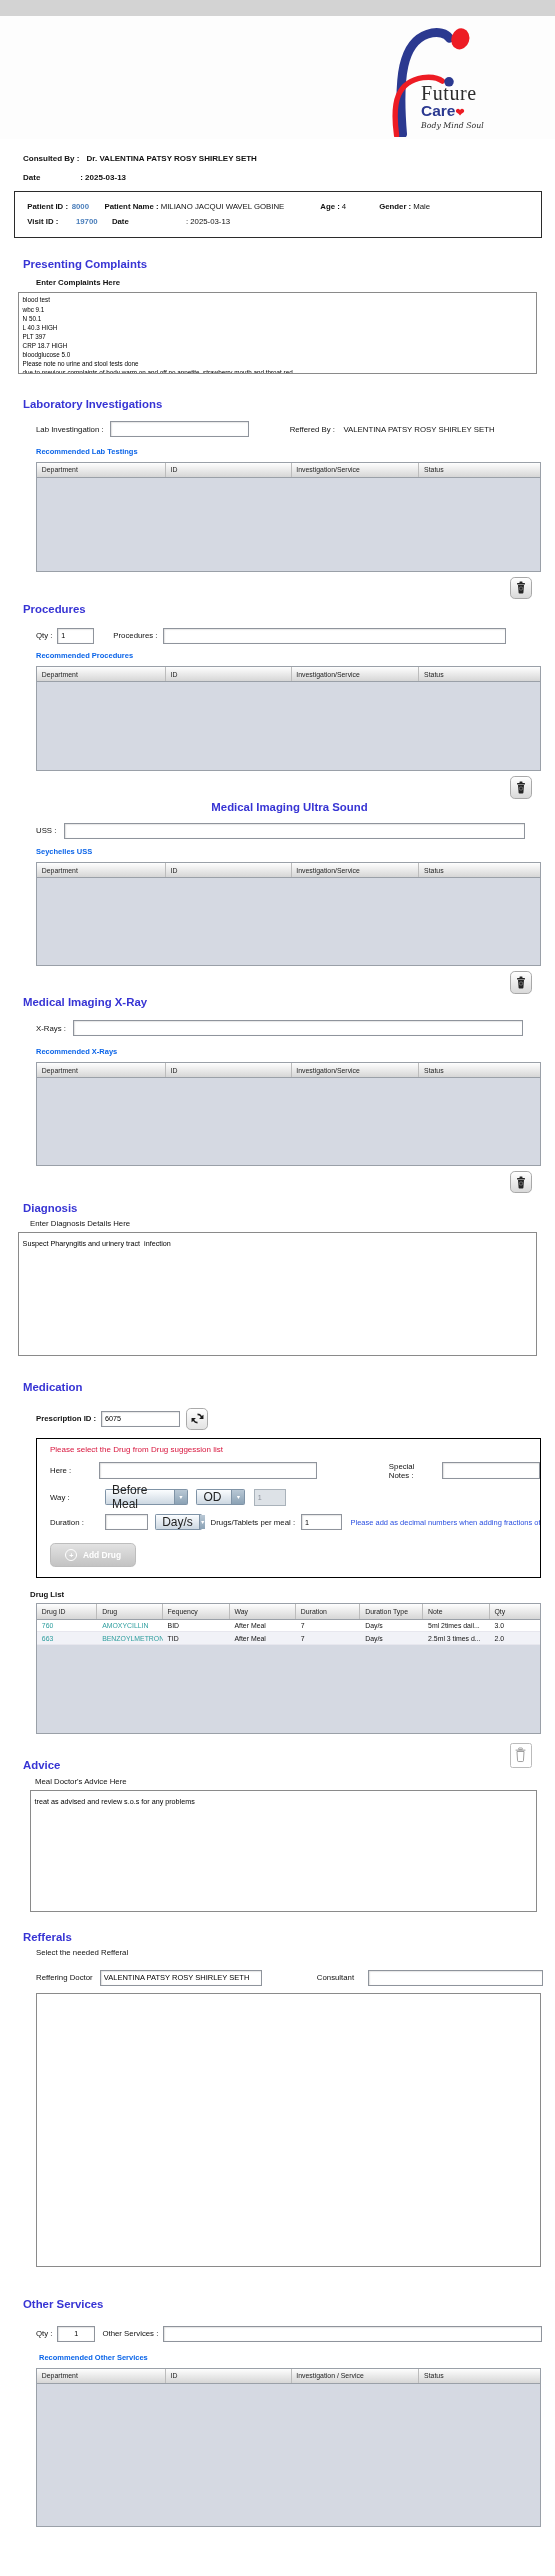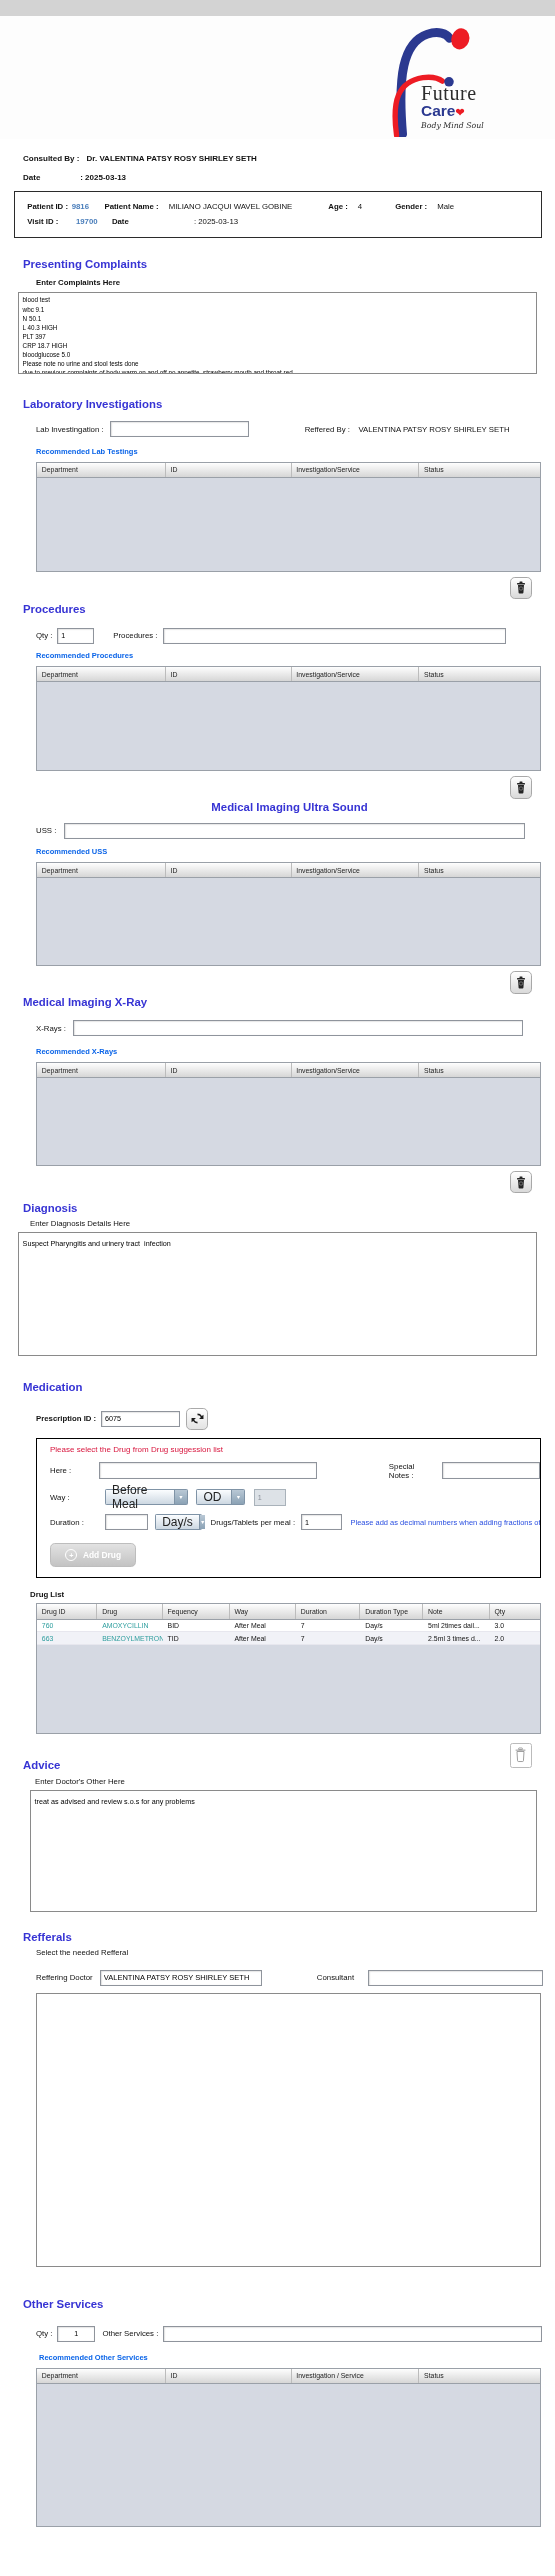--- a/index.html
+++ b/index.html
@@ -19,21 +19,21 @@
   .logo-tag{font-size:7.8px;color:#2d2d2d;font-style:italic;font-family:"DejaVu Serif",serif;margin-top:1.2px;}
 
   .consulted{margin:15.5px 0 0 23px;font-weight:bold;font-size:8px;}
   .dateline{margin:9.6px 0 0 23px;font-weight:bold;font-size:8px;}
   .dl-val{font-weight:bold;}
 
   .patient-box{margin:9.6px 14.3px 0 14.3px;border:1.2px solid #2b2b2b;background:#fff;padding:7.2px 12px 8.4px 12px;font-size:7.8px;}
   .p-row{display:flex;align-items:baseline;margin:2.4px 0;}
   .p-lbl{font-weight:bold;}
   .p-id{color:#4a7ebb;font-weight:bold;margin-left:3.6px;}
-  .p-val{margin-left:10px;}
+  .p-val{margin-left:2px;}
 
   .title{color:#3734d4;font-size:11.4px;font-weight:bold;margin-left:23px;}
   .sub-bold{font-weight:bold;font-size:7.8px;margin-left:36px;}
   .sub-plain{font-size:7.8px;margin-left:30px;}
   .link{color:#0a64e8;font-weight:bold;font-size:7.5px;margin-left:36px;}
 
   textarea.big{display:block;margin-left:18px;width:519px;border:0.6px solid #8a8a8a;background:#fff;
     font-family:"Liberation Sans",sans-serif;font-size:6.3px;line-height:1.45;padding:2.4px 3.6px;resize:none;box-sizing:border-box;}
 
   .field-row{display:flex;align-items:center;margin-left:36px;}
@@ -111,21 +111,21 @@
   <span style="margin-left:4.8px;">Dr.  VALENTINA PATSY ROSY SHIRLEY SETH</span>
 </div>
 <div class="dateline">
   <span style="display:inline-block;width:55px;">Date</span>
   <span class="dl-val">: 2025-03-13</span>
 </div>
 
 <div class="patient-box">
   <div class="p-row">
     <span class="p-lbl">Patient ID :</span>
-    <span class="p-id">9816</span>
+    <span class="p-id">8000</span>
     <span class="p-lbl" style="margin-left:15.5px;">Patient Name :</span>
     <span class="p-val">MILIANO JACQUI WAVEL GOBINE</span>
     <span class="p-lbl" style="margin-left:36px;">Age :</span>
     <span class="p-val">4</span>
     <span class="p-lbl" style="margin-left:33px;">Gender :</span>
     <span class="p-val">Male</span>
   </div>
   <div class="p-row" style="margin-top:6px;">
     <span class="p-lbl" style="width:45px;display:inline-block;">Visit ID :</span>
     <span class="p-id">19700</span>
@@ -143,21 +143,21 @@
 PLT 397
 CRP 18.7 HIGH
 bloodglucose 5.0
 Please note no urine and stool tests done
 due to previous complaints of body warm on and off,no appetite, strawberry mouth and throat red</textarea>
 
 <div class="title" style="margin-top:24px;">Laboratory  Investigations</div>
 <div class="field-row" style="margin-top:10.8px;">
   <span class="lbl">Lab Investingation :</span>
   <input class="input" style="width: 131px; margin-left: 6px;">
-  <span class="lbl" style="margin-left:56px;">Reffered By :</span>
+  <span class="lbl" style="margin-left:41px;">Reffered By :</span>
   <span class="lbl" style="margin-left:8.4px;">VALENTINA PATSY ROSY SHIRLEY SETH</span>
 </div>
 <div class="link" style="margin-top:9.6px;">Recommended Lab Testings</div>
 <div class="inv-table">
   <div class="thead">
     <div class="th c1">Department</div>
     <div class="th c2">ID</div>
     <div class="th c3">Investigation/Service</div>
     <div class="th c4">Status</div>
   </div>
@@ -200,21 +200,21 @@
       <circle cx="12" cy="15" r="3.4" fill="none" stroke="#9a9a9a" stroke-width="1.2"></circle>
     </svg>
   </div>
 </div>
 
 <div class="title" style="margin-top:2.4px;text-align:center;">Medical Imaging Ultra Sound</div>
 <div class="field-row" style="margin-top:9.6px;">
   <span class="lbl">USS :</span>
   <input class="input" style="width: 453px; margin-left: 7.2px;">
 </div>
-<div class="link" style="margin-top:8.4px;">Recommended USS</div>
+<div class="link" style="margin-top:8.4px;">Seychelles USS</div>
 <div class="inv-table">
   <div class="thead">
     <div class="th c1">Department</div>
     <div class="th c2">ID</div>
     <div class="th c3">Investigation/Service</div>
     <div class="th c4">Status</div>
   </div>
   <div class="tbody" style="height:87px;"></div>
 </div>
 <div class="trash-row">
@@ -348,21 +348,21 @@
   <div class="trash-btn-plain">
     <svg width="13" height="15.5" viewBox="0 0 24 28">
       <rect x="8.5" y="1.5" width="7" height="3" rx="1" fill="none" stroke="#8a8a8a" stroke-width="1.4"></rect>
       <line x1="3" y1="5.5" x2="21" y2="5.5" stroke="#8a8a8a" stroke-width="1.6"></line>
       <path d="M5.5 8 h13 l-1.1 17 a1.6 1.6 0 0 1 -1.6 1.5 h-7.6 a1.6 1.6 0 0 1 -1.6 -1.5 z" fill="none" stroke="#8a8a8a" stroke-width="1.5"></path>
     </svg>
   </div>
 </div>
 
 <div class="title" style="margin-top:-8.4px;">Advice</div>
-<div class="sub-plain" style="margin-top:6px;margin-left:35px;">Enter Doctor's Other Here</div>
+<div class="sub-plain" style="margin-top:6px;margin-left:35px;">Meal Doctor's Advice Here</div>
 <textarea class="big" style="margin-top: 3.6px; height: 122px; font-size: 7.2px; padding-top: 6px; margin-left: 30px; width: 507px;">treat as advised and review s.o.s for any problems</textarea>
 
 <div class="title" style="margin-top:19px;">Refferals</div>
 <div class="sub-plain" style="margin-top:4.8px;margin-left:36px;">Select the needed Refferal</div>
 <div class="field-row" style="margin-top:13px;">
   <span class="lbl">Reffering Doctor</span>
   <input class="input" style="width: 154px; margin-left: 7.2px; font-size: 7.5px;" value="VALENTINA PATSY ROSY SHIRLEY SETH">
   <span class="lbl" style="margin-left:55px;">Consultant</span>
   <input class="input" style="width: 167px; margin-left: 14.3px;">
 </div>

